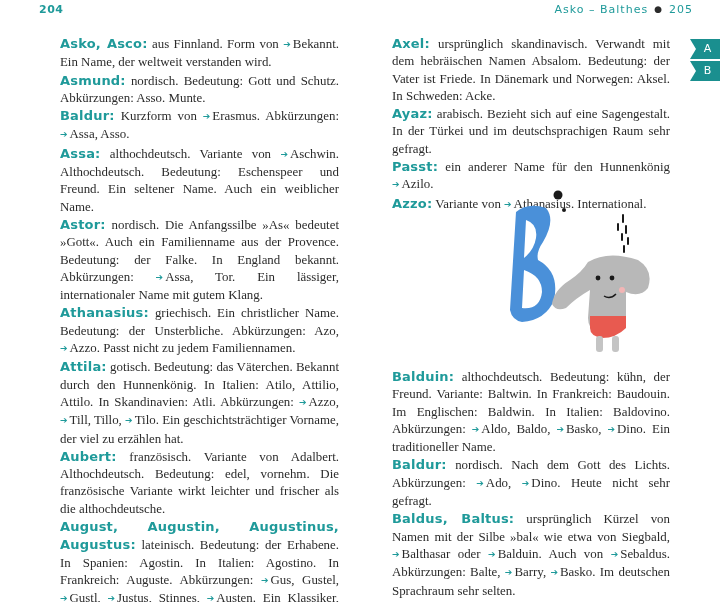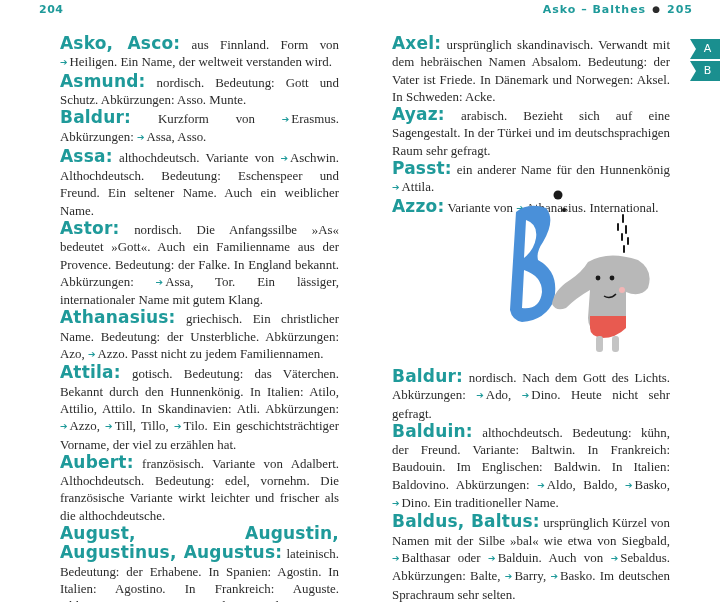--- a/index.html
+++ b/index.html
@@ -4,63 +4,63 @@
 <style>
   html,body{margin:0;padding:0;}
   body{width:720px;height:602px;background:#ffffff;position:relative;overflow:hidden;
        font-family:"Liberation Serif","DejaVu Serif",serif;color:#2b2b2b;}
   .page{position:absolute;top:0;height:602px;}
   .page-left{left:0;width:360px;margin-left:36px;}
   .page-right{left:360px;width:360px;}
   .folio-left{position:absolute;left:3px;top:3px;font-family:"DejaVu Sans","Liberation Sans",sans-serif;
        font-weight:bold;font-size:11px;letter-spacing:0.5px;color:#1f9a9a;}
   .running-head{position:absolute;right:27px;top:3px;font-family:"DejaVu Sans","Liberation Sans",sans-serif;
-       font-weight:bold;font-size:11px;letter-spacing:1px;color:#1f9a9a;white-space:nowrap;}
+       font-weight:normal;font-size:11px;letter-spacing:1px;color:#1f9a9a;white-space:nowrap;}
   .running-head .dot{margin:0 6px;color:#2b2b2b;font-size:9px;position:relative;top:-1px;}
   .column{position:absolute;font-size:12.9px;line-height:17.3px;text-align:justify;hyphens:manual;}
   .col-left{left:24px;top:35px;width:279px;}
   .col-right-top{left:32px;top:35px;width:278px;}
   .col-right-bottom{left:32px;top:368px;width:278px;}
   .entry{margin:0;}
-  .head{font-family:"DejaVu Sans","Liberation Sans",sans-serif;font-weight:bold;font-size:17px;color:#1f9a9a;letter-spacing:0.2px;}
+  .head{font-family:"DejaVu Sans","Liberation Sans",sans-serif;font-weight:bold;font-size:13px;color:#1f9a9a;letter-spacing:0.2px;}
   .arrow{color:#1f9a9a;font-family:"DejaVu Sans",sans-serif;font-size:9px;font-weight:bold;position:relative;top:-1px;margin-right:2px;}
   .tabs{position:absolute;right:0;top:39px;width:30px;}
   .tab{height:20px;margin-bottom:2px;background:#1a8f8f;position:relative;color:#fff;
        font-family:"DejaVu Sans",sans-serif;font-size:11px;line-height:20px;text-align:center;padding-left:5px;box-sizing:border-box;}
   .tab::before{content:"";position:absolute;left:0;top:0;border-top:10px solid #fff;border-bottom:10px solid #fff;border-right:0;border-left:6px solid transparent;width:0;height:0;}
   .tab::before{border-left:none;border-top:10px solid transparent;border-bottom:10px solid transparent;border-left:6px solid #fff;}
   .illustration{position:absolute;left:138px;top:180px;width:160px;height:175px;}
 </style>
 </head>
 <body>
 
 <div class="page page-left">
   <div class="folio-left">204</div>
   <div class="column col-left">
-      <p class="entry"><span class="head">Asko, Asco:</span> aus Finnland. Form von <span class="arrow">➔</span><span>Heiligen</span>. Ein Name, der weltweit verstanden wird.</p>
+      <p class="entry"><span class="head">Asko, Asco:</span> aus Finnland. Form von <span class="arrow">➔</span><span>Bekannt</span>. Ein Name, der weltweit verstanden wird.</p>
       <p class="entry"><span class="head">Asmund:</span> nordisch. Bedeutung: Gott und Schutz. Abkür­zungen: Asso. Munte.</p>
       <p class="entry"><span class="head">Baldur:</span> Kurzform von <span class="arrow">➔</span><span>Erasmus</span>. Abkürzungen: <span class="arrow">➔</span><span>Assa</span>, Asso.</p>
       <p class="entry"><span class="head">Assa:</span> althochdeutsch. Variante von <span class="arrow">➔</span><span>Aschwin</span>. Althoch­deutsch. Bedeutung: Eschenspeer und Freund. Ein selte­ner Name. Auch ein weiblicher Name.</p>
       <p class="entry"><span class="head">Astor:</span> nordisch. Die Anfangssilbe »As« bedeutet »Gott«. Auch ein Familienname aus der Provence. Bedeutung: der Falke. In England bekannt. Abkürzungen: <span class="arrow">➔</span><span>Assa</span>, Tor. Ein lässiger, internationaler Name mit gutem Klang.</p>
       <p class="entry"><span class="head">Athanasius:</span> griechisch. Ein christlicher Name. Bedeu­tung: der Unsterbliche. Abkürzungen: Azo, <span class="arrow">➔</span><span>Azzo</span>. Passt nicht zu jedem Familiennamen.</p>
       <p class="entry"><span class="head">Attila:</span> gotisch. Bedeutung: das Väterchen. Bekannt durch den Hunnenkönig. In Italien: Atilo, Attilio, Attilo. In Skan­dinavien: Atli. Abkürzungen: <span class="arrow">➔</span><span>Azzo</span>, <span class="arrow">➔</span><span>Till</span>, Tillo, <span class="arrow">➔</span><span>Tilo</span>. Ein geschichtsträchtiger Vorname, der viel zu erzählen hat.</p>
       <p class="entry"><span class="head">Aubert:</span> französisch. Variante von Adalbert. Althoch­deutsch. Bedeutung: edel, vornehm. Die französische Va­riante wirkt leichter und frischer als die althochdeutsche.</p>
       <p class="entry"><span class="head">August, Augustin, Augustinus, Augustus:</span> lateinisch. Bedeutung: der Erhabene. In Spanien: Agostin. In Italien: Agostino. In Frankreich: Auguste. Abkürzungen: <span class="arrow">➔</span><span>Gus</span>, Gustel, <span class="arrow">➔</span><span>Gustl</span>, <span class="arrow">➔</span><span>Justus</span>, Stinnes, <span class="arrow">➔</span><span>Austen</span>. Ein Klassiker, der wieder häufiger gefragt ist. August ist im Aufwind.</p>
     </div>
 </div>
 
 <div class="page page-right">
   <div class="running-head">
     <span>Asko – Balthes</span><span class="dot">●</span><span>205</span>
   </div>
 
   <div class="column col-right-top">
       <p class="entry"><span class="head">Axel:</span> ursprünglich skandinavisch. Verwandt mit dem heb­räischen Namen Absalom. Bedeutung: der Vater ist Friede. In Dänemark und Norwegen: Aksel. In Schweden: Acke.</p>
       <p class="entry"><span class="head">Ayaz:</span> arabisch. Bezieht sich auf eine Sagengestalt. In der Türkei und im deutschsprachigen Raum sehr gefragt.</p>
-      <p class="entry"><span class="head">Passt:</span> ein anderer Name für den Hunnenkönig <span class="arrow">➔</span><span>Attila</span>.</p>
+      <p class="entry"><span class="head">Passt:</span> ein anderer Name für den Hunnenkönig <span class="arrow">➔</span><span>Azilo</span>.</p>
       <p class="entry"><span class="head">Azzo:</span> Variante von <span class="arrow">➔</span><span>Athanasius</span>. International.</p>
     </div>
 
   <div class="illustration">
     <svg width="160" height="175" viewBox="0 0 160 175">
       <circle cx="60" cy="15" r="4.5" fill="#1a1a1a"></circle>
       <circle cx="66" cy="30" r="2" fill="#1a1a1a"></circle>
       <g stroke="#1a1a1a" stroke-width="2" stroke-linecap="round">
         <line x1="125" y1="35" x2="125" y2="42"></line>
           <line x1="120" y1="44" x2="120" y2="50"></line>
@@ -75,22 +75,22 @@
       <rect x="98" y="156" width="7" height="16" rx="3" fill="#c4c4c4"></rect>
       <rect x="114" y="156" width="7" height="16" rx="3" fill="#c4c4c4"></rect>
       <circle cx="100" cy="98" r="2.4" fill="#1a1a1a"></circle>
       <circle cx="114" cy="98" r="2.4" fill="#1a1a1a"></circle>
       <path d="M106 116 Q112 120 118 114" stroke="#1a1a1a" stroke-width="1.5" fill="none"></path>
       <circle cx="124" cy="110" r="3" fill="#f2b5b5"></circle>
     </svg>
   </div>
 
   <div class="column col-right-bottom">
+      <p class="entry"><span class="head">Balduin:</span> althochdeutsch. Bedeutung: kühn, der Freund. Variante: Baltwin. In Frankreich: Baudouin. Im Eng­lischen: Baldwin. In Italien: Baldovino. Abkürzungen: <span class="arrow">➔</span><span>Aldo</span>, Baldo, <span class="arrow">➔</span><span>Basko</span>, <span class="arrow">➔</span><span>Dino</span>. Ein traditioneller Name.</p>
       <p class="entry"><span class="head">Baldur:</span> nordisch. Nach dem Gott des Lichts. Abkürzun­gen: <span class="arrow">➔</span><span>Ado</span>, <span class="arrow">➔</span><span>Dino</span>. Heute nicht sehr gefragt.</p>
-      <p class="entry"><span class="head">Balduin:</span> althochdeutsch. Bedeutung: kühn, der Freund. Variante: Baltwin. In Frankreich: Baudouin. Im Eng­lischen: Baldwin. In Italien: Baldovino. Abkürzungen: <span class="arrow">➔</span><span>Aldo</span>, Baldo, <span class="arrow">➔</span><span>Basko</span>, <span class="arrow">➔</span><span>Dino</span>. Ein traditioneller Name.</p>
       <p class="entry"><span class="head">Baldus, Baltus:</span> ursprünglich Kürzel von Namen mit der Silbe »bal« wie etwa von Siegbald, <span class="arrow">➔</span><span>Balthasar</span> oder <span class="arrow">➔</span><span>Balduin</span>. Auch von <span class="arrow">➔</span><span>Sebaldus</span>. Abkürzungen: Balte, <span class="arrow">➔</span><span>Barry</span>, <span class="arrow">➔</span><span>Basko</span>. Im deutschen Sprachraum sehr selten.</p>
       <p class="entry"><span class="head">Balthasar, Baltasar, Balthazar:</span> hebräisch. Bedeutung: Gott beschütze. Bekannt durch die Heiligen Drei Könige. Abkürzungen: , Balte, Barry, . Ein tradi­tioneller Name, der seine Anhänger hat.</p>
     </div>
 
   <div class="tabs">
     <div class="tab">A</div>
     <div class="tab">B</div>
   </div>
 </div>
 

